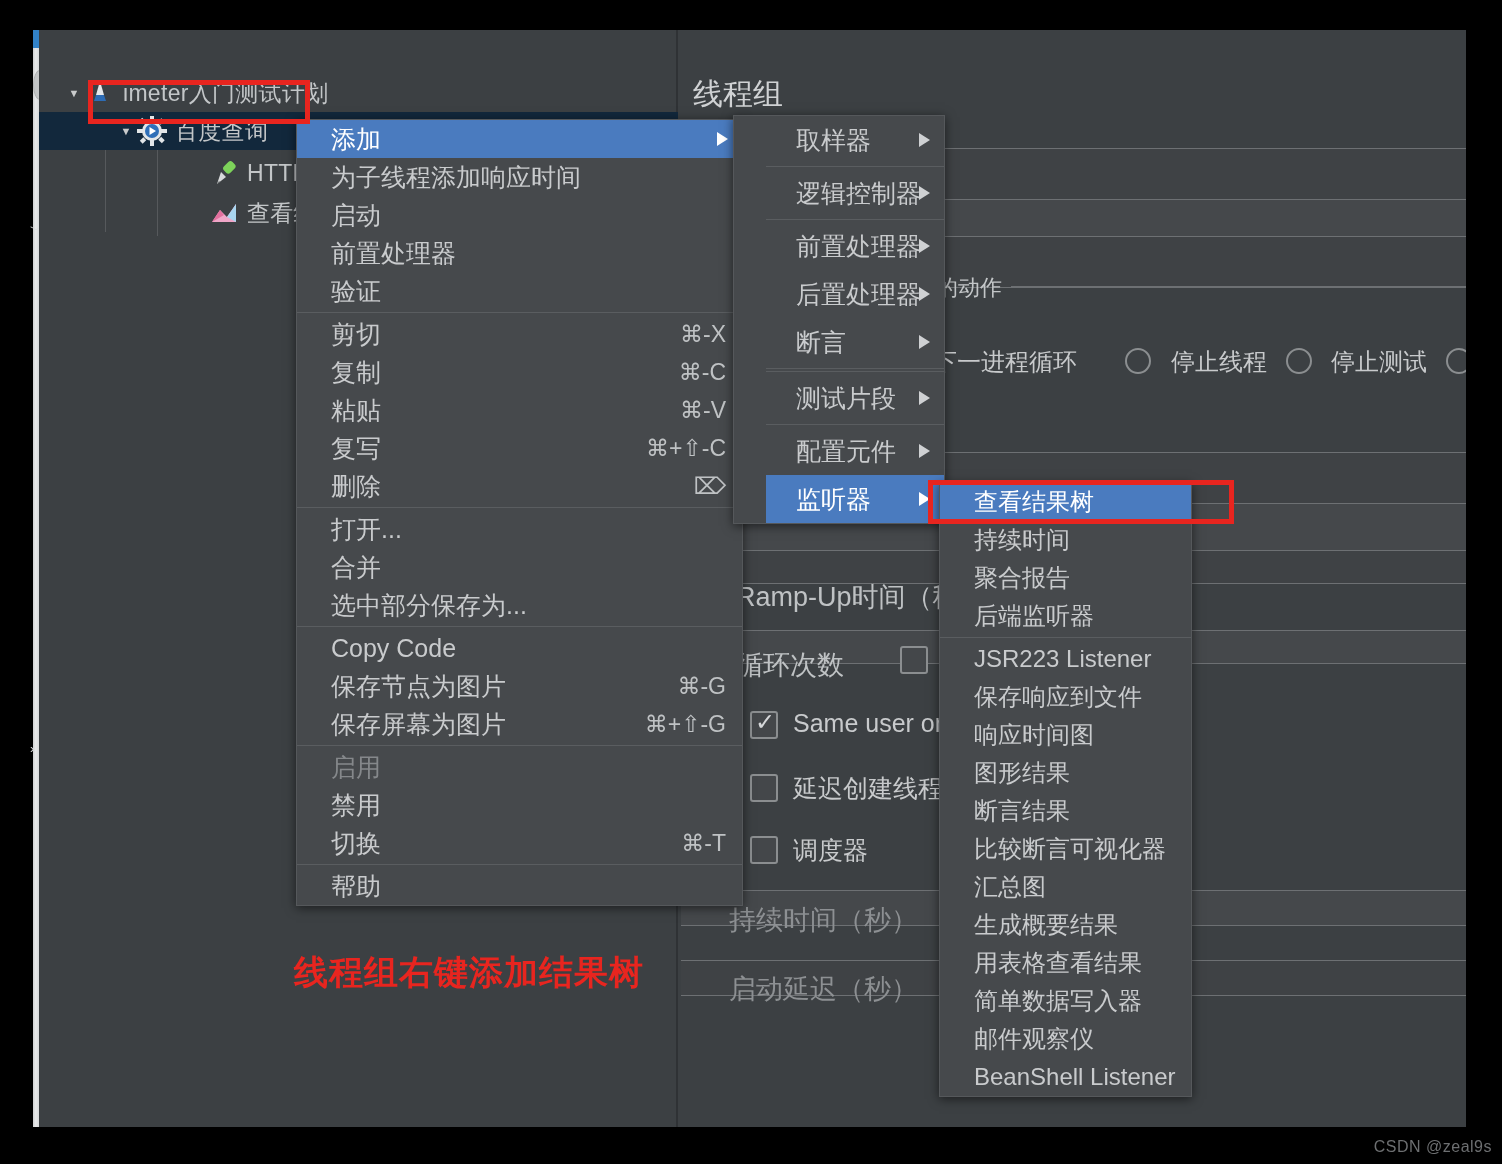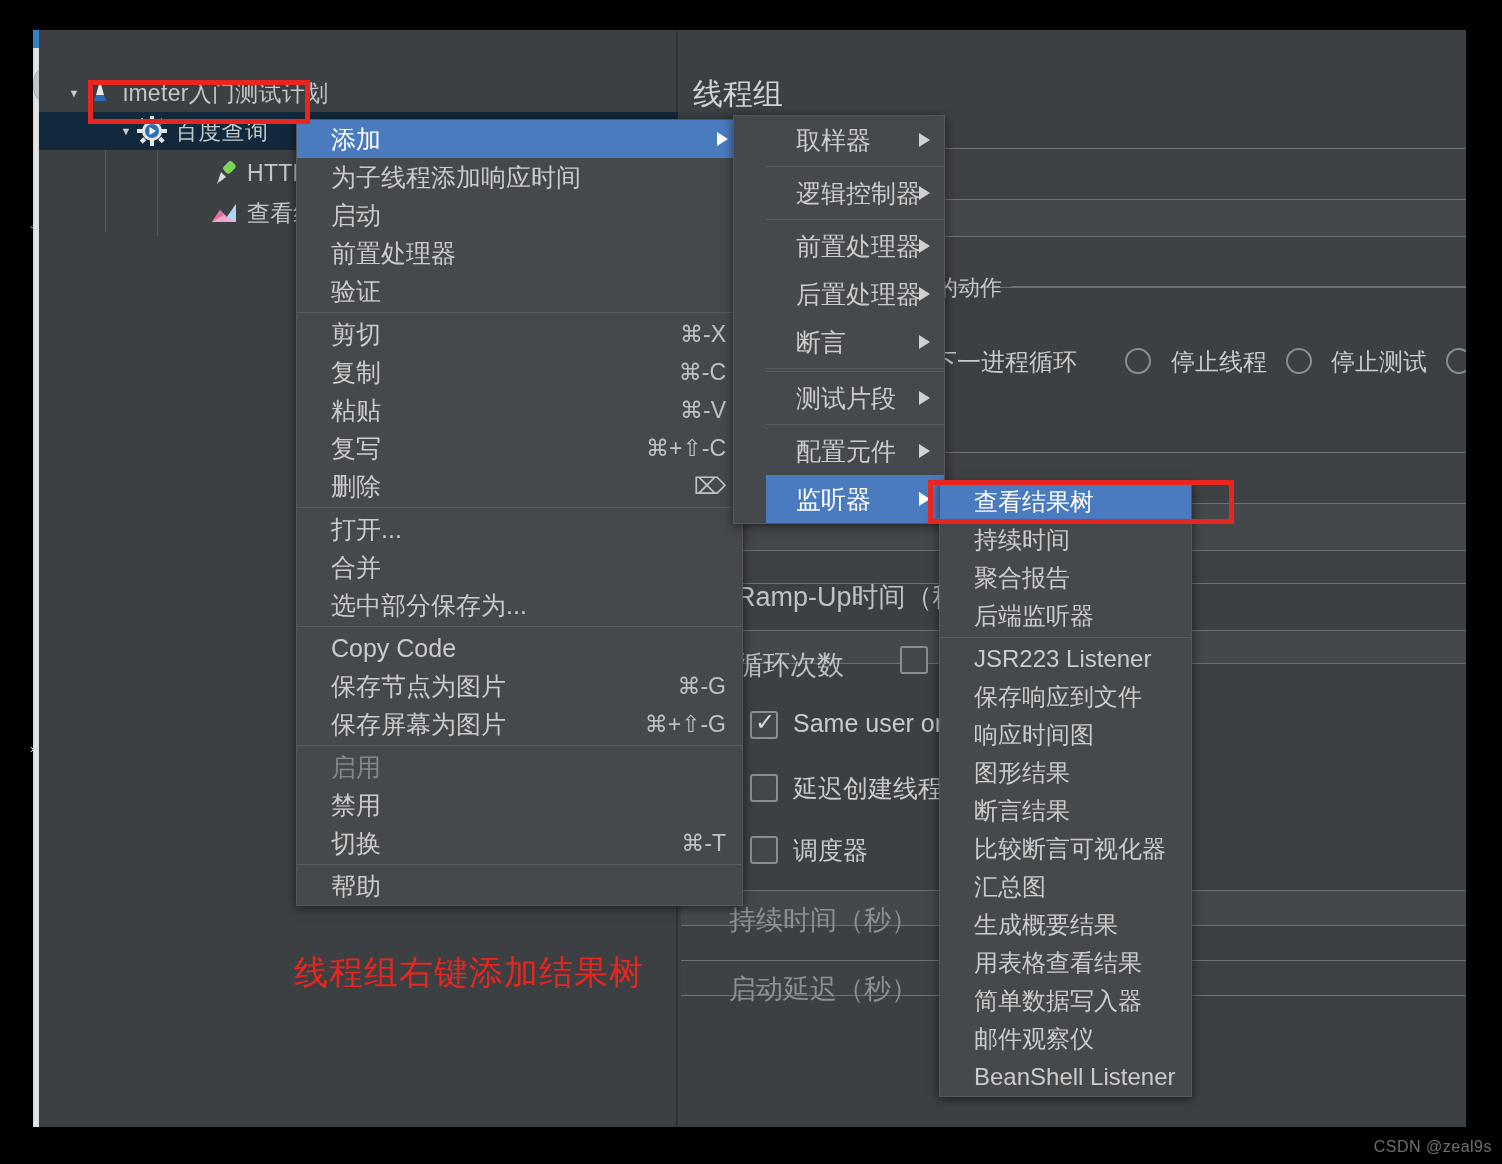--- a/index.html
+++ b/index.html
@@ -371,16 +371,16 @@
       <div class="mi">
         <span class="lbl">邮件观察仪</span>
       </div>
       <div class="mi">
         <span class="lbl">BeanShell Listener</span>
       </div>
     </div>
 
   <div class="redbox" style="left: 88px; top: 80px; width: 222px; height: 44px; border-color: rgb(232, 37, 31);"></div>
   <div class="redbox" style="left: 928px; top: 480px; width: 306px; height: 44px; border-color: rgb(232, 37, 31);"></div>
-  <div class="redtext" style="left: 294px; top: 950px; color: rgb(232, 37, 31);">线程组右键添加结果树</div>
+  <div class="redtext" style="left: 294px; top: 950px; color: rgb(232, 37, 31); font-weight: bold;">线程组右键添加结果树</div>
 
   <div class="watermark">CSDN @zeal9s</div>
 </div>
 
 </body></html>

